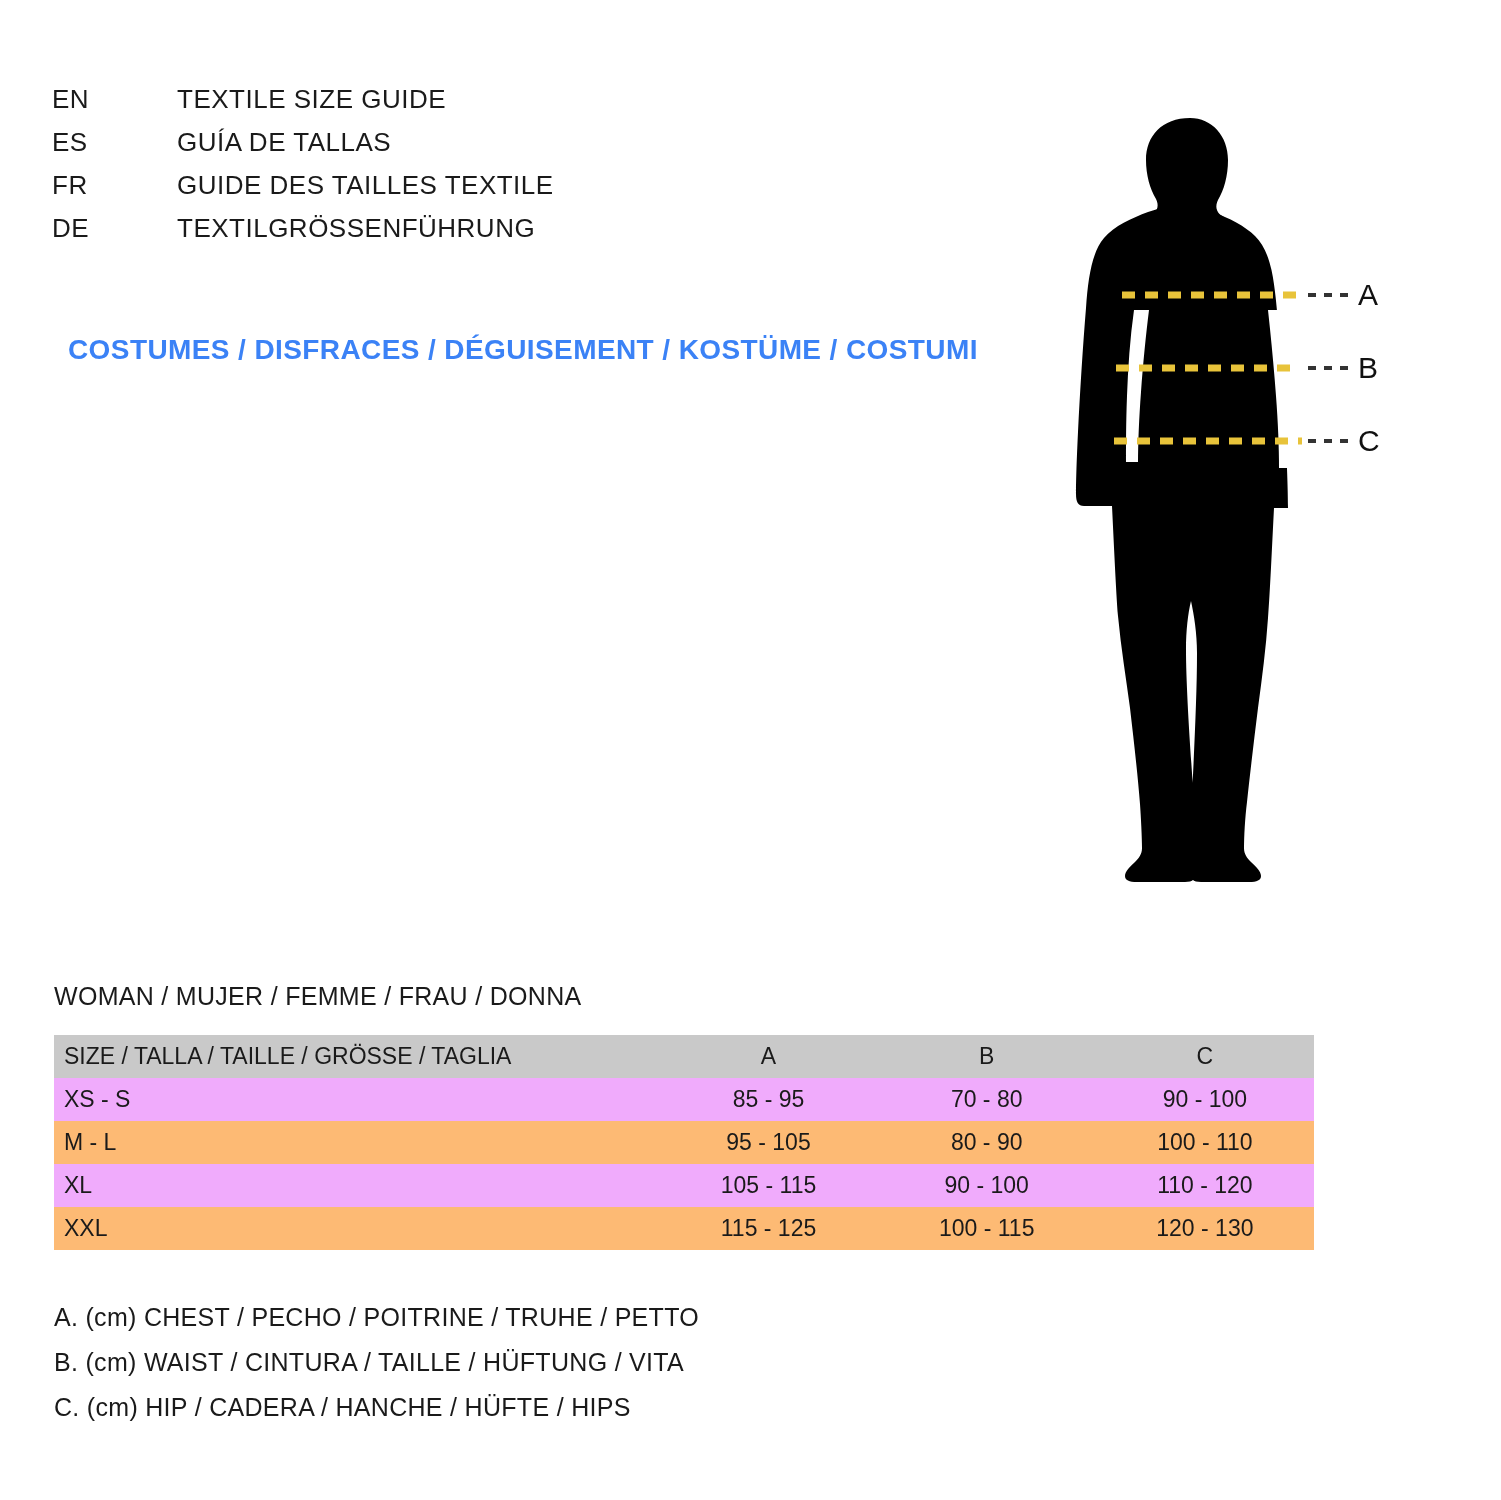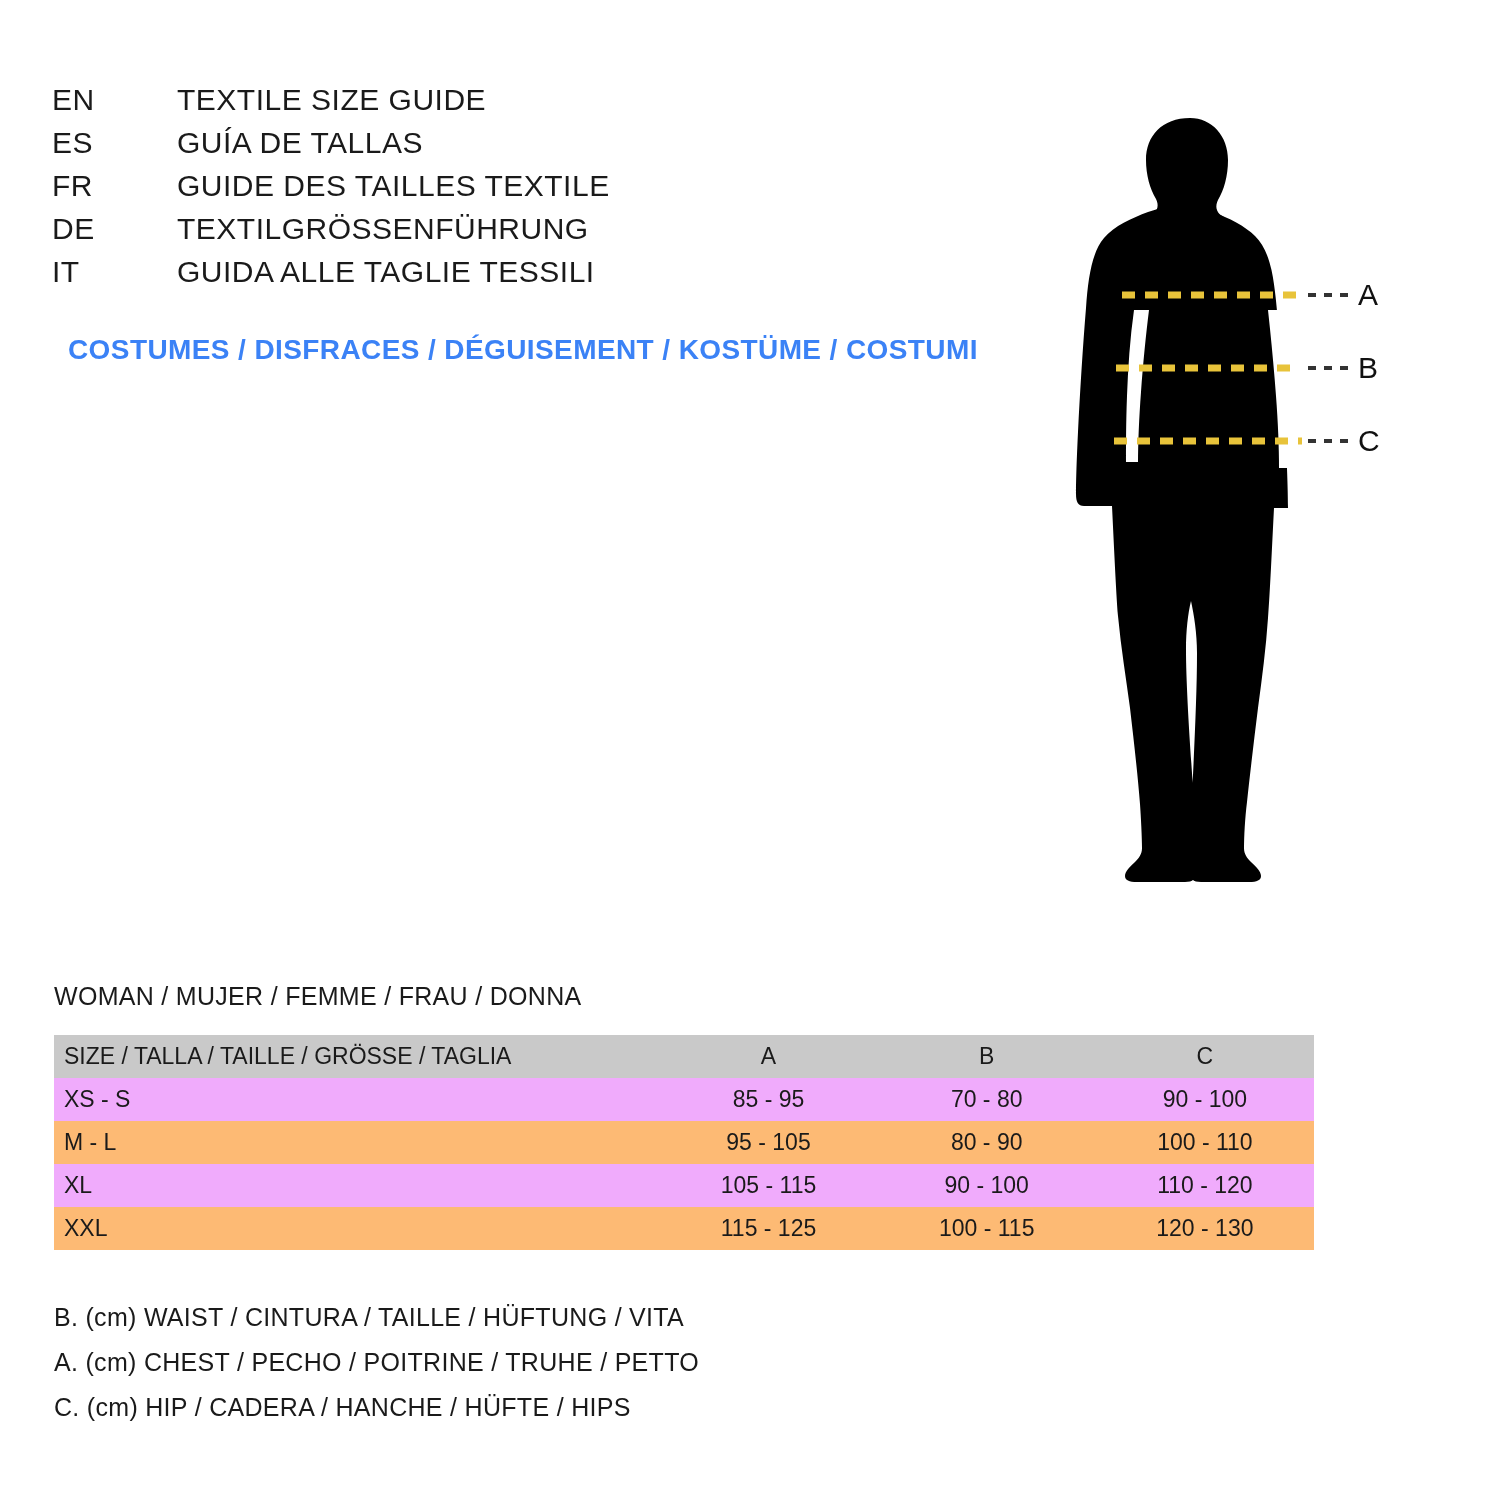--- a/index.html
+++ b/index.html
@@ -19,21 +19,21 @@
   
   .lang-block {
     position: absolute;
     left: 52px;
     top: 78px;
     width: 760px;
   }
   .lang-row {
     display: flex;
     align-items: baseline;
-    font-size: 30px;
+    font-size: 26px;
     letter-spacing: 0.5px;
     line-height: 43px;
     color: #1a1a1a;
   }
   .lang-code {
     width: 78px;
     flex: 0 0 78px;
   }
   .lang-text {
     flex: 1 1 auto;
@@ -134,24 +134,20 @@
     <span class="lang-code">ES</span>
     <span class="lang-text">GUÍA DE TALLAS</span>
   </div>
   <div class="lang-row">
     <span class="lang-code">FR</span>
     <span class="lang-text">GUIDE DES TAILLES TEXTILE</span>
   </div>
   <div class="lang-row">
     <span class="lang-code">DE</span>
     <span class="lang-text">TEXTILGRÖSSENFÜHRUNG</span>
-  </div>
-  <div class="lang-row">
-    <span class="lang-code">IT</span>
-    <span class="lang-text">GUIDA ALLE TAGLIE TESSILI</span>
   </div>
 </div>
 
 <div class="category-line">COSTUMES / DISFRACES / DÉGUISEMENT / KOSTÜME / COSTUMI</div>
 
 <div class="figure-area">
   <svg class="figure-svg" width="420" height="880" viewBox="0 0 420 880">
 
     <path fill="#000000" d="M160 58 c22 0 38 18 38 42 c0 16 -4 30 -10 40 c-3 6 -2 12 4 16 l10 6 l-46 10 l-44 -12 l10 -6 c6 -3 7 -9 4 -15 c-6 -10 -10 -24 -10 -39 c0 -24 16 -42 44 -42 z"></path>
 
@@ -245,16 +241,16 @@
     <tr class="alt">
       <td class="col-size">XXL</td>
       <td class="col-m">115 - 125</td>
       <td class="col-m">100 - 115</td>
       <td class="col-m">120 - 130</td>
     </tr>
   </tbody>
 </table>
 
 <div class="legend">
+  <div>A. (cm) CHEST / PECHO / POITRINE / TRUHE / PETTO</div>
   <div>B. (cm) WAIST / CINTURA / TAILLE / HÜFTUNG / VITA</div>
-  <div>A. (cm) CHEST / PECHO / POITRINE / TRUHE / PETTO</div>
   <div>C. (cm) HIP / CADERA / HANCHE / HÜFTE / HIPS</div>
 </div>
 
 </body></html>

